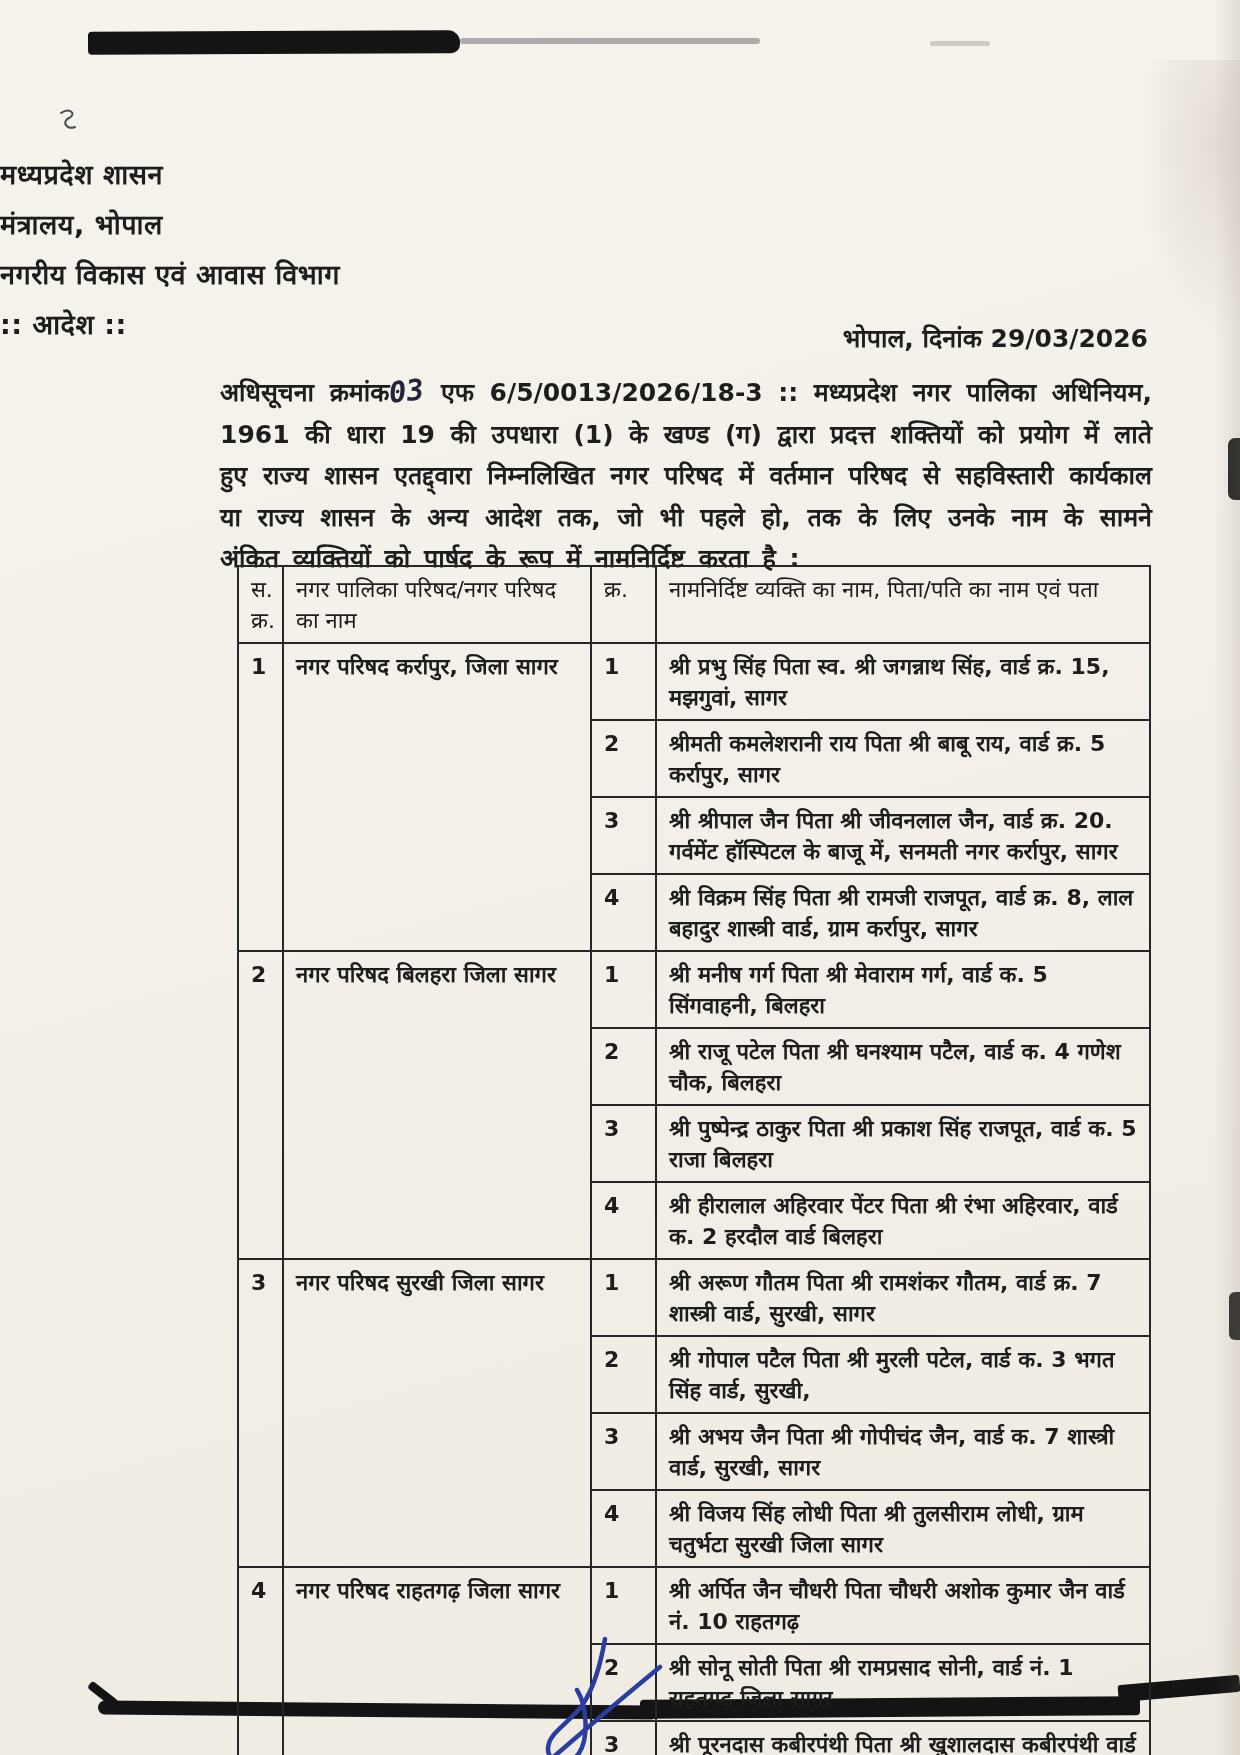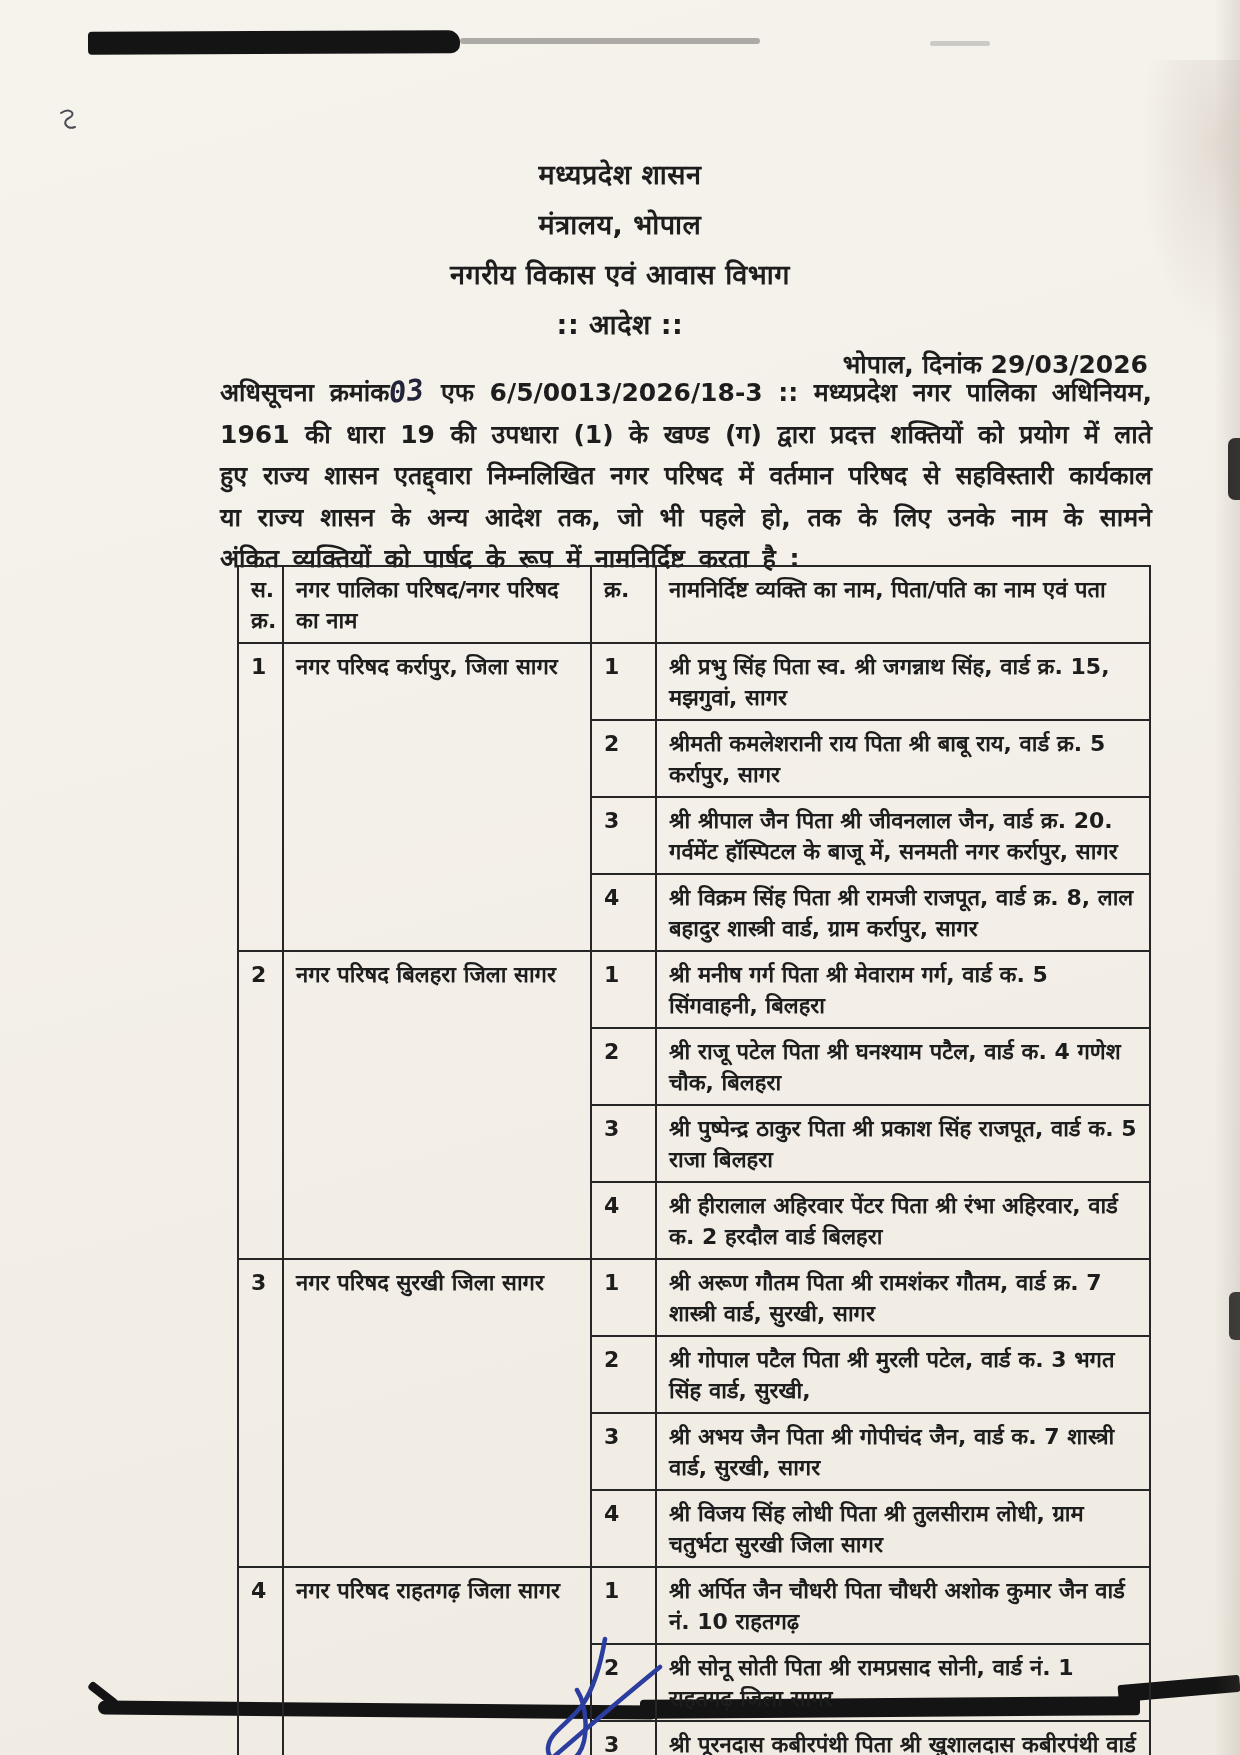--- a/index.html
+++ b/index.html
@@ -19,43 +19,43 @@
   .a-bot1 { left:98px; top:1703px; width:560px; height:14px; transform:rotate(0.5deg); border-radius:8px; }
   .a-bot2 { left:640px; top:1698px; width:500px; height:19px; transform:rotate(-0.4deg); border-radius:4px; }
   .a-bot3 { left:1118px; top:1680px; width:122px; height:17px; transform:rotate(-5deg); border-radius:3px; }
   .a-bot4 { left:86px; top:1690px; width:34px; height:9px; transform:rotate(38deg); border-radius:4px; }
   .smudge { position:absolute; left:1140px; top:60px; width:100px; height:280px;
     background:radial-gradient(ellipse at 75% 30%, rgba(165,145,132,.22), transparent 70%); }
   .edge-shade { position:absolute; right:0; top:0; width:26px; height:100%;
     background:linear-gradient(90deg, transparent, rgba(120,105,95,.16)); }
   .pen-mark { position:absolute; left:56px; top:106px; }
   
-  .hdr { position:absolute; left:0; right:0; top:150px; text-align:center; }
+  .hdr { position:absolute; left:0; right:0; top:150px; }
   .hdr div { font-weight:700; font-size:27px; line-height:50px; letter-spacing:.5px; }
-  .dateline { position:absolute; right:92px; top:346px; font-size:25px; font-weight:700; }
+  .dateline { position:absolute; right:92px; top:320px; font-size:25px; font-weight:700; }
   
   .para {
     position:absolute; left:220px; width:932px; top:372px;
     font-size:25px; line-height:41.5px; font-weight:600;
     text-align:justify; word-spacing:5px;
   }
   .hand {
     display:inline-block; font-family:"DejaVu Sans Mono","Liberation Mono",monospace;
     font-style:italic; font-weight:700; font-size:29px; line-height:28px;
     transform:rotate(-7deg); color:#23233a; margin-right:1px;
   }
   
   table.doc { position:absolute; left:237px; top:565px; width:912px;
     border-collapse:collapse; table-layout:fixed; }
   col.c1 { width:45px; } col.c2 { width:308px; } col.c3 { width:65px; } col.c4 { width:494px; }
   .doc th, .doc td {
     border:2.4px solid #262626; vertical-align:top; text-align:left;
     font-size:22px; font-weight:600; line-height:31px; padding:7px 8px 6px 12px;
   }
-  .doc th { font-weight:700; }
+  .doc th { font-weight:400; }
   tr.hr th { height:52px; }
   tr.mr { height:67px; }
   .num { padding:7px 3px 6px 9px; }
   .just { text-align:justify; }
   
   .sig { position:absolute; left:543px; top:1636px; }
 </style>
 </head>
 <body>
 

